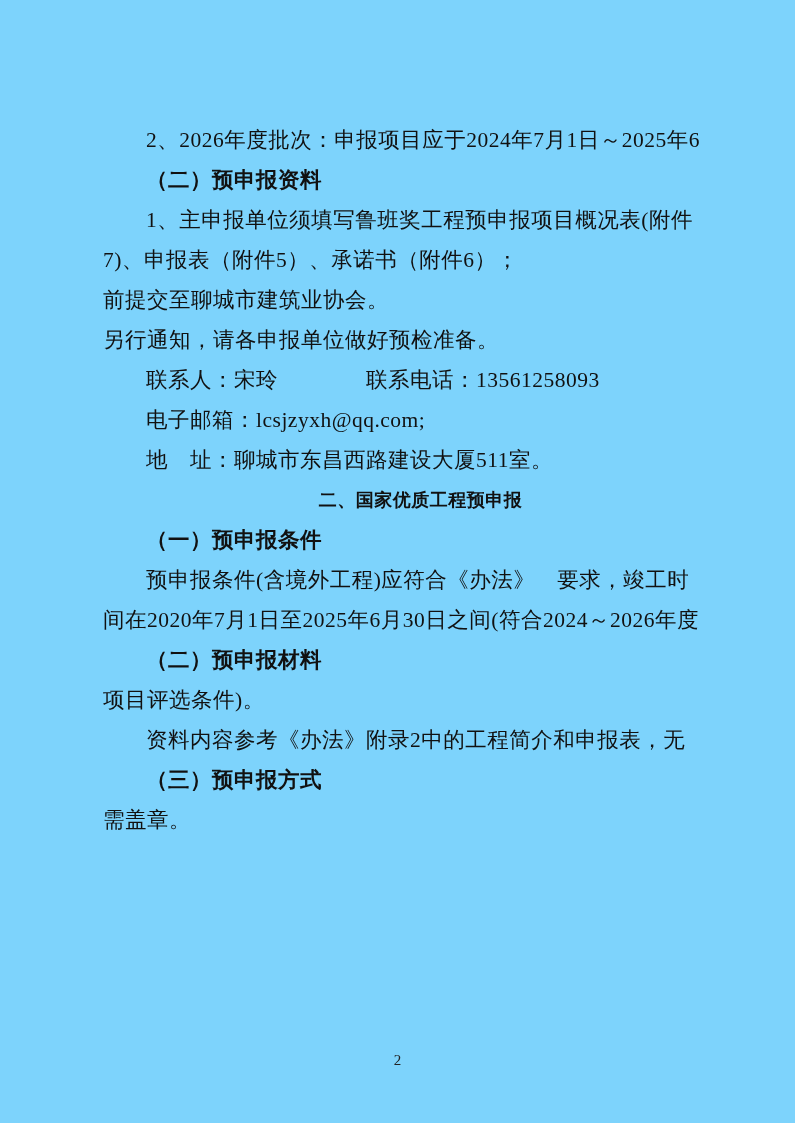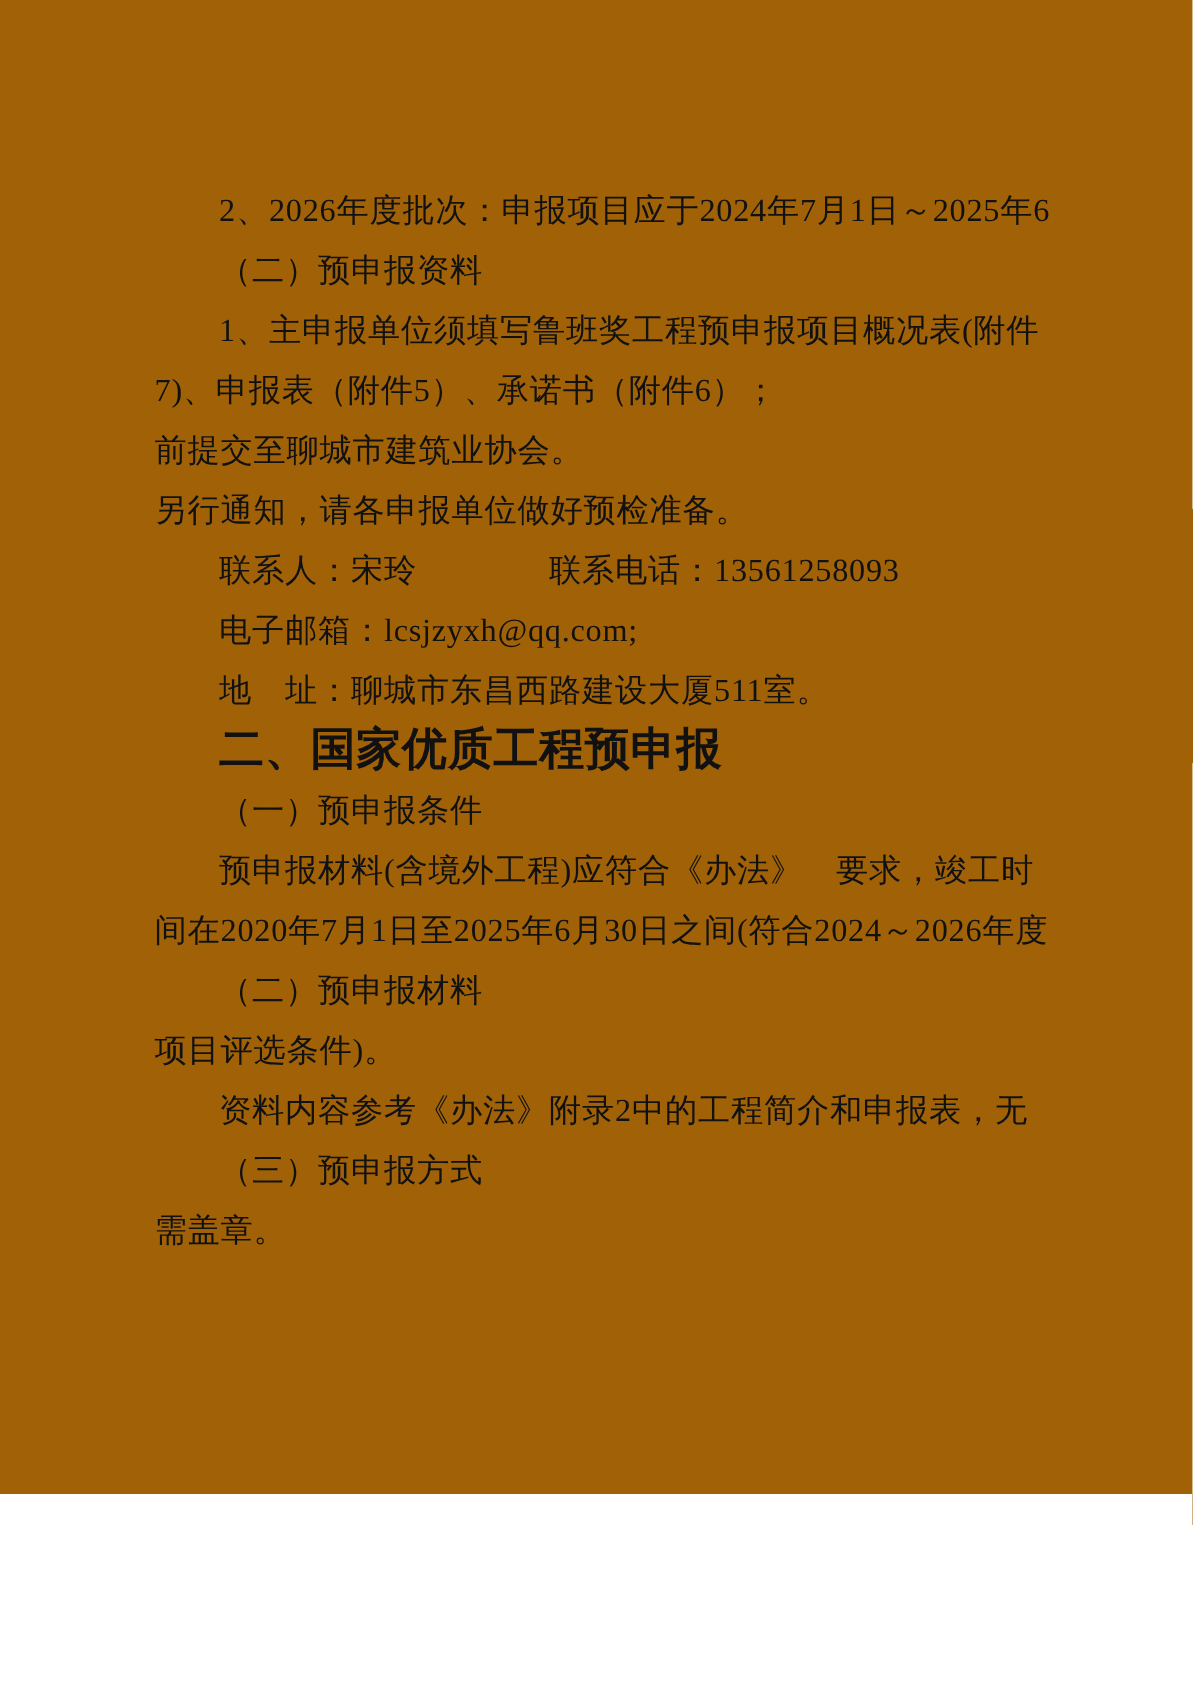--- a/index.html
+++ b/index.html
@@ -3,22 +3,22 @@
 <meta charset="utf-8">
 <style>
   html, body {
     margin: 0;
     padding: 0;
     background: #ffffff;
   }
   .page {
     position: relative;
     width: 795px;
-    height: 996px;
-    background: #a16207;
+    height: 1123px;
+    background: #7dd3fc;
     overflow: hidden;
     font-family: "Liberation Serif", serif;
     color: #111111;
   }
   .content {
     position: absolute;
     left: 103px;
     top: 120px;
     width: 592px;
   }
@@ -32,27 +32,28 @@
   .line.indent {
     text-indent: 43px;
   }
   .line.body {
     font-family: "Liberation Serif", serif;
     font-weight: normal;
   }
   .line.kaiti {
     
     font-family: "Liberation Serif", serif;
-    font-weight: normal;
+    font-weight: bold;
   }
   .line.hei {
     
     font-family: "Liberation Sans", sans-serif;
     font-weight: bold;
-    font-size: 30px;
+    font-size: 18px;
+    text-align: center;
   }
   .footer {
     position: absolute;
     left: 0;
     top: 1046px;
     width: 100%;
     text-align: center;
     font-size: 15px;
     line-height: 28px;
     font-family: "Liberation Serif", serif;
@@ -68,21 +69,21 @@
       <div class="line kaiti indent">（二）预申报资料</div>
       <div class="line body indent">1、主申报单位须填写鲁班奖工程预申报项目概况表(附件</div>
       <div class="line body">7)、申报表（附件5）、承诺书（附件6）；</div>
       <div class="line body">前提交至聊城市建筑业协会。</div>
       <div class="line body">另行通知，请各申报单位做好预检准备。</div>
       <div class="line body indent">联系人：宋玲　　　　联系电话：13561258093</div>
       <div class="line body indent">电子邮箱：lcsjzyxh@qq.com;</div>
       <div class="line body indent">地　址：聊城市东昌西路建设大厦511室。</div>
       <div class="line hei indent">二、国家优质工程预申报</div>
       <div class="line kaiti indent">（一）预申报条件</div>
-      <div class="line body indent">预申报材料(含境外工程)应符合《办法》　要求，竣工时</div>
+      <div class="line body indent">预申报条件(含境外工程)应符合《办法》　要求，竣工时</div>
       <div class="line body">间在2020年7月1日至2025年6月30日之间(符合2024～2026年度</div>
       <div class="line kaiti indent">（二）预申报材料</div>
       <div class="line body">项目评选条件)。</div>
       <div class="line body indent">资料内容参考《办法》附录2中的工程简介和申报表，无</div>
       <div class="line kaiti indent">（三）预申报方式</div>
       <div class="line body">需盖章。</div>
     </div>
   <div class="footer">2</div>
 </div>
 

